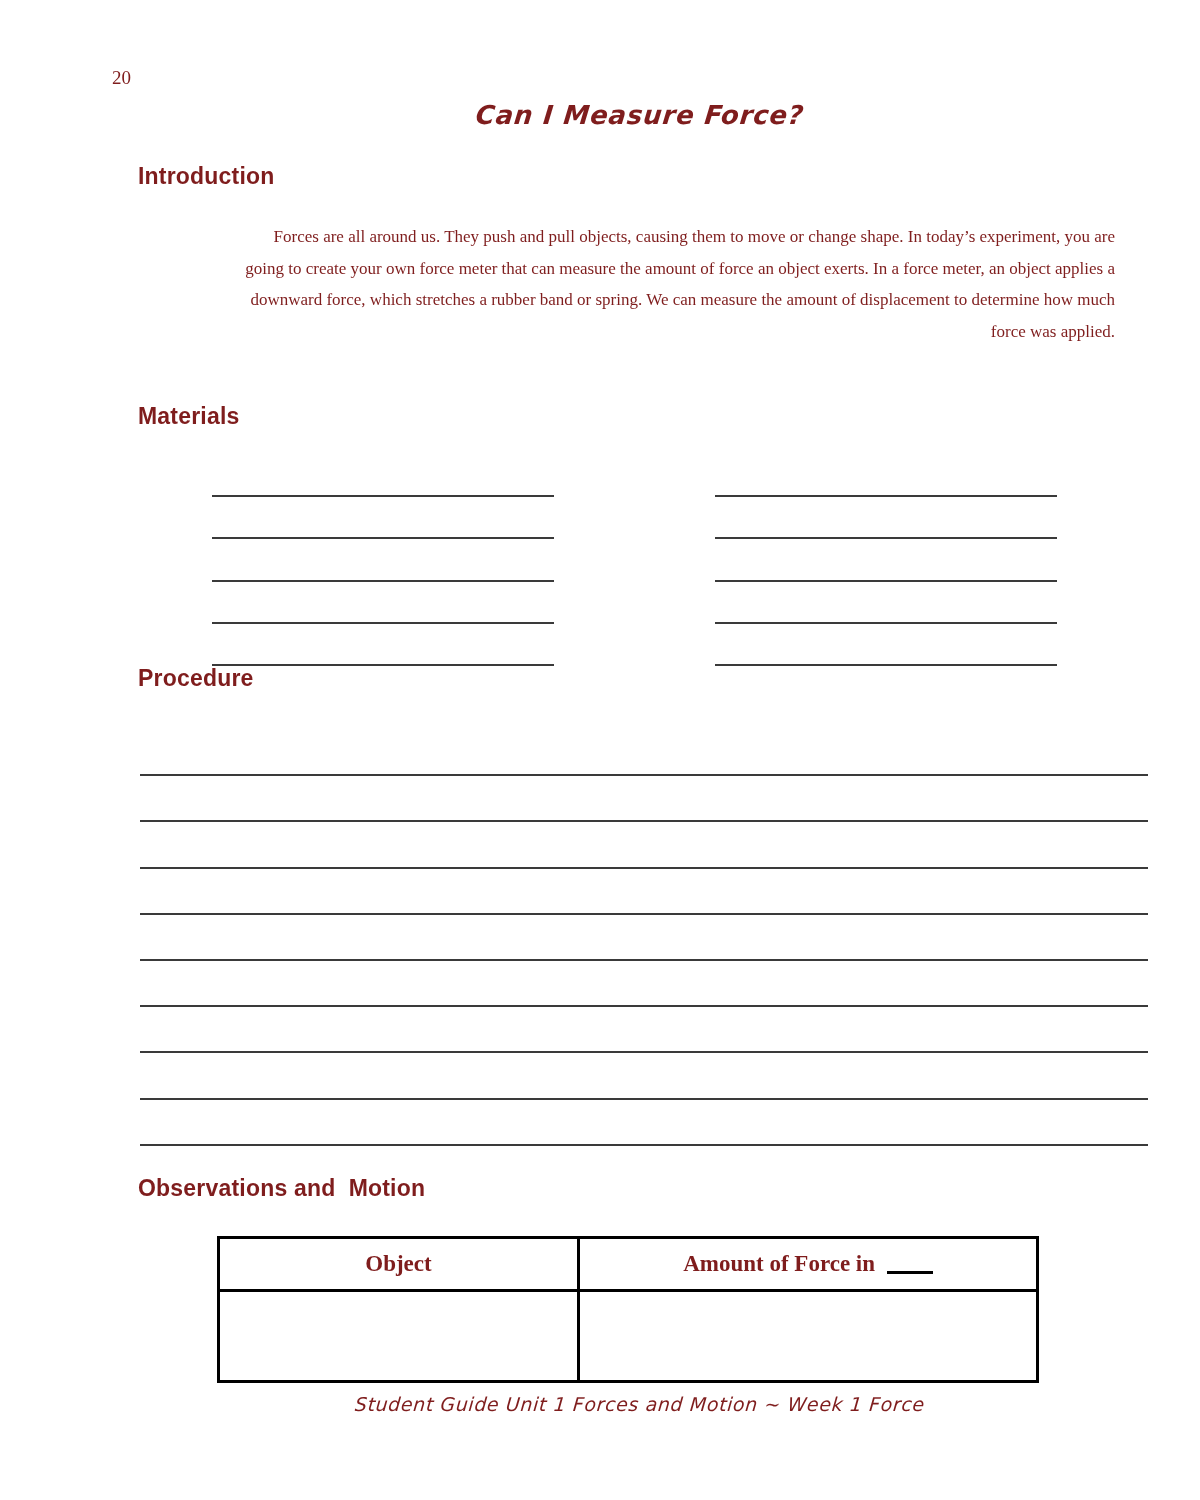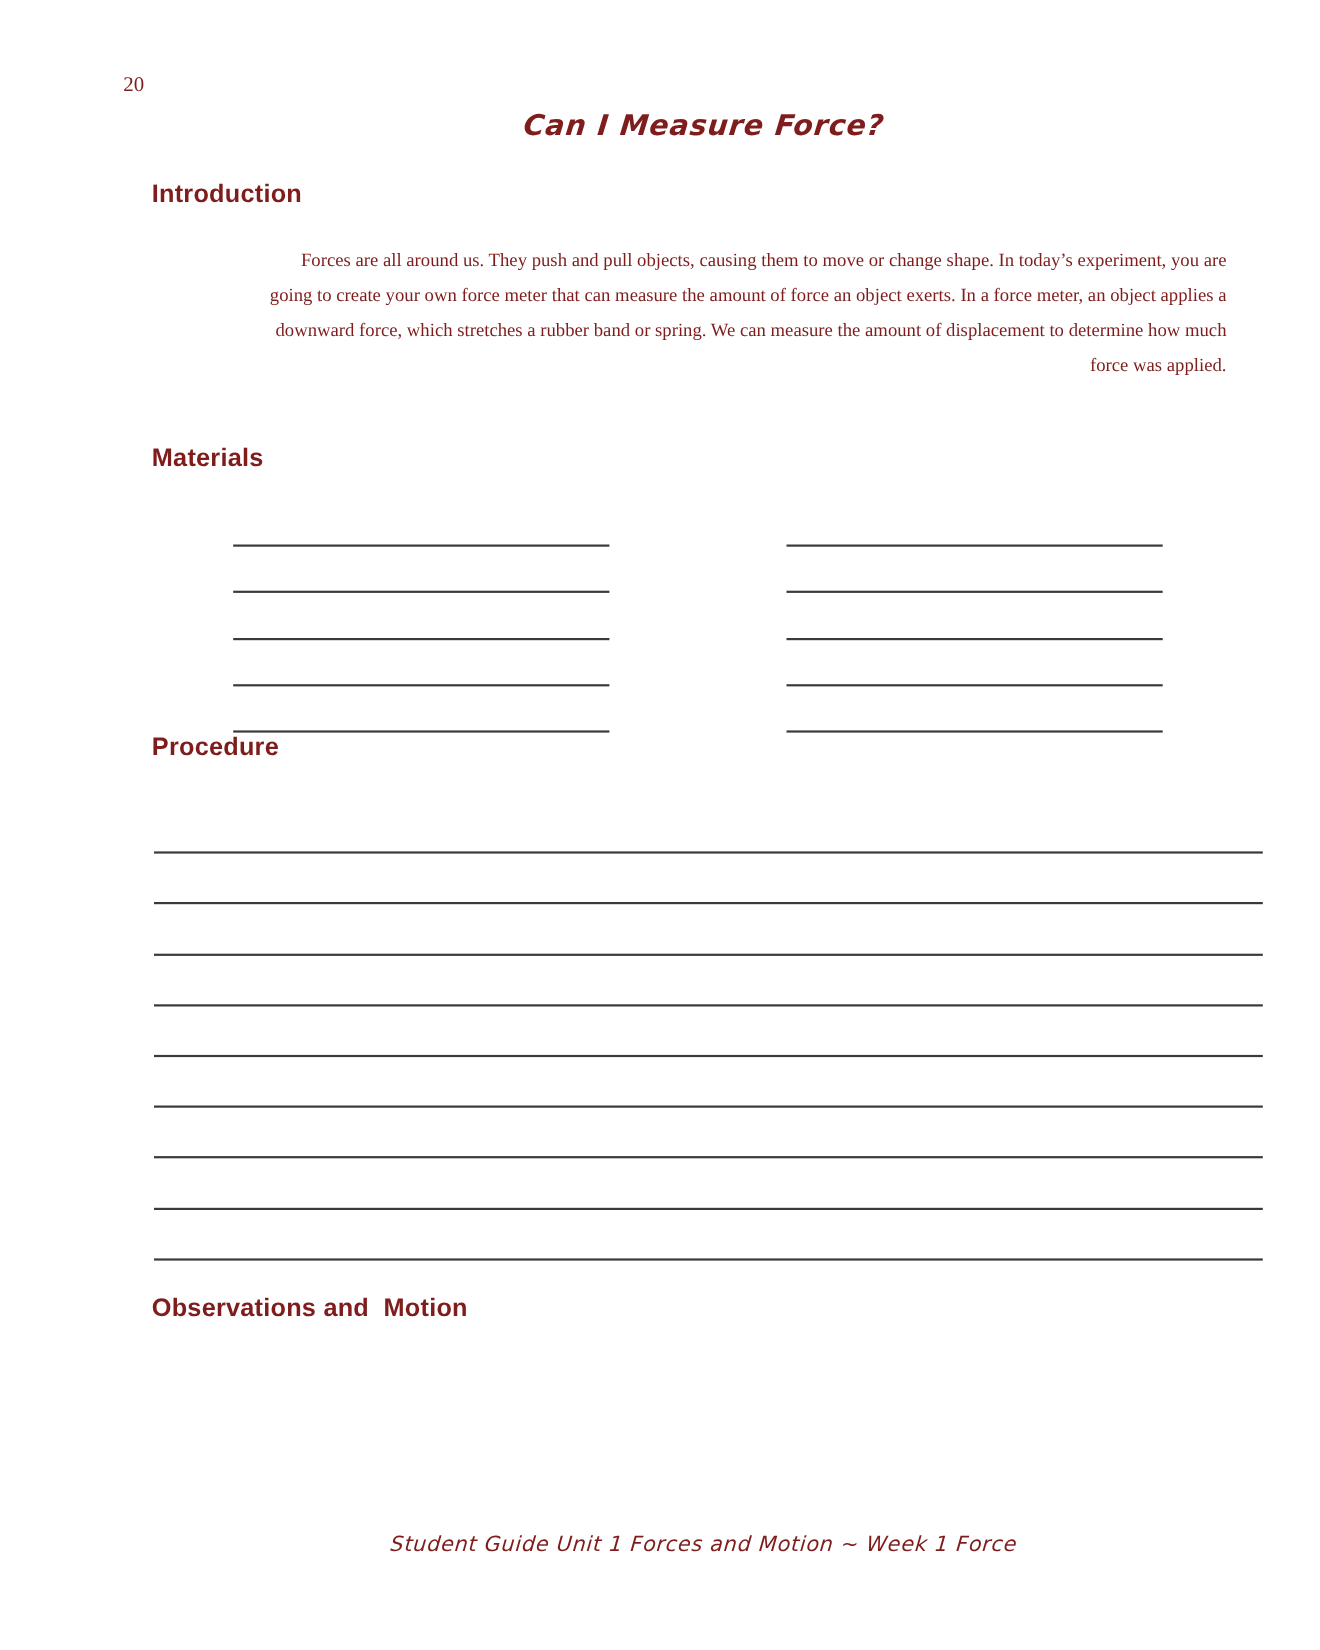--- a/index.html
+++ b/index.html
@@ -195,16 +195,32 @@
     <div class="procedure-line"></div>
     <div class="procedure-line"></div>
     <div class="procedure-line"></div>
     <div class="procedure-line"></div>
     <div class="procedure-line"></div>
     <div class="procedure-line"></div>
   </div>
 
   <div class="heading" id="heading-observations">Observations and  Motion</div>
 
+  <table class="results-table">
+    <thead>
+      <tr>
+        <th class="col-object">Object</th>
+        <th class="col-force">
+          <span>Amount of Force in </span><span class="fill-blank"></span>
+        </th>
+      </tr>
+    </thead>
+    <tbody>
+      <tr>
+        <td></td>
+        <td></td>
+      </tr>
+    </tbody>
+  </table>
 
   <div class="footer">Student Guide Unit 1 Forces and Motion ~ Week 1 Force</div>
 
 </div>
 
 </body></html>

